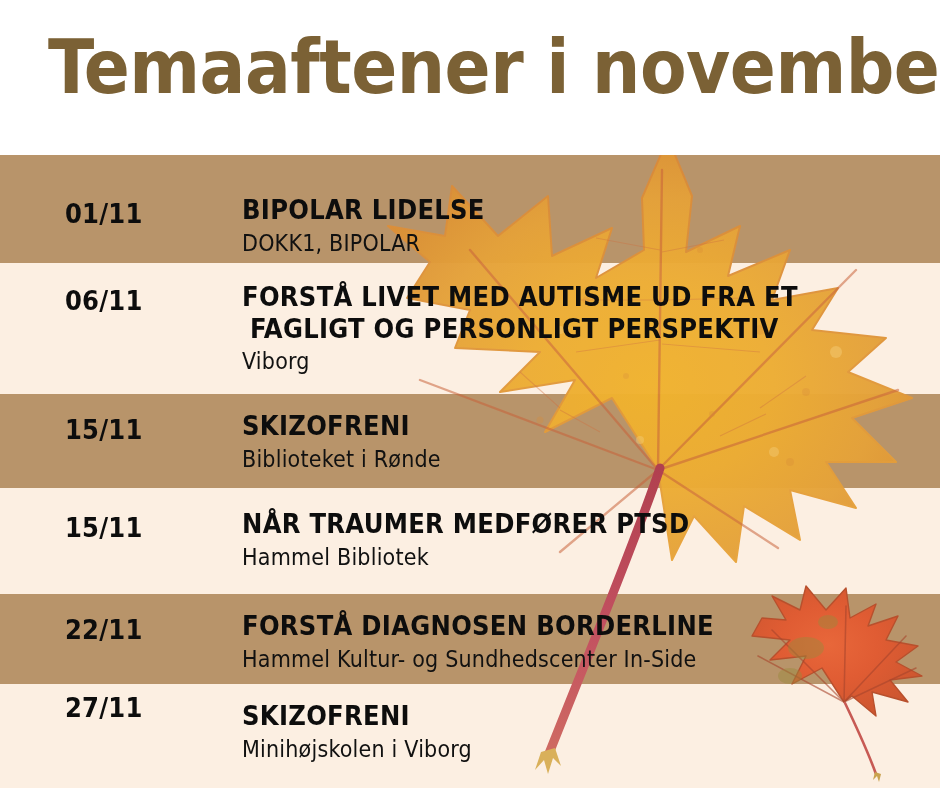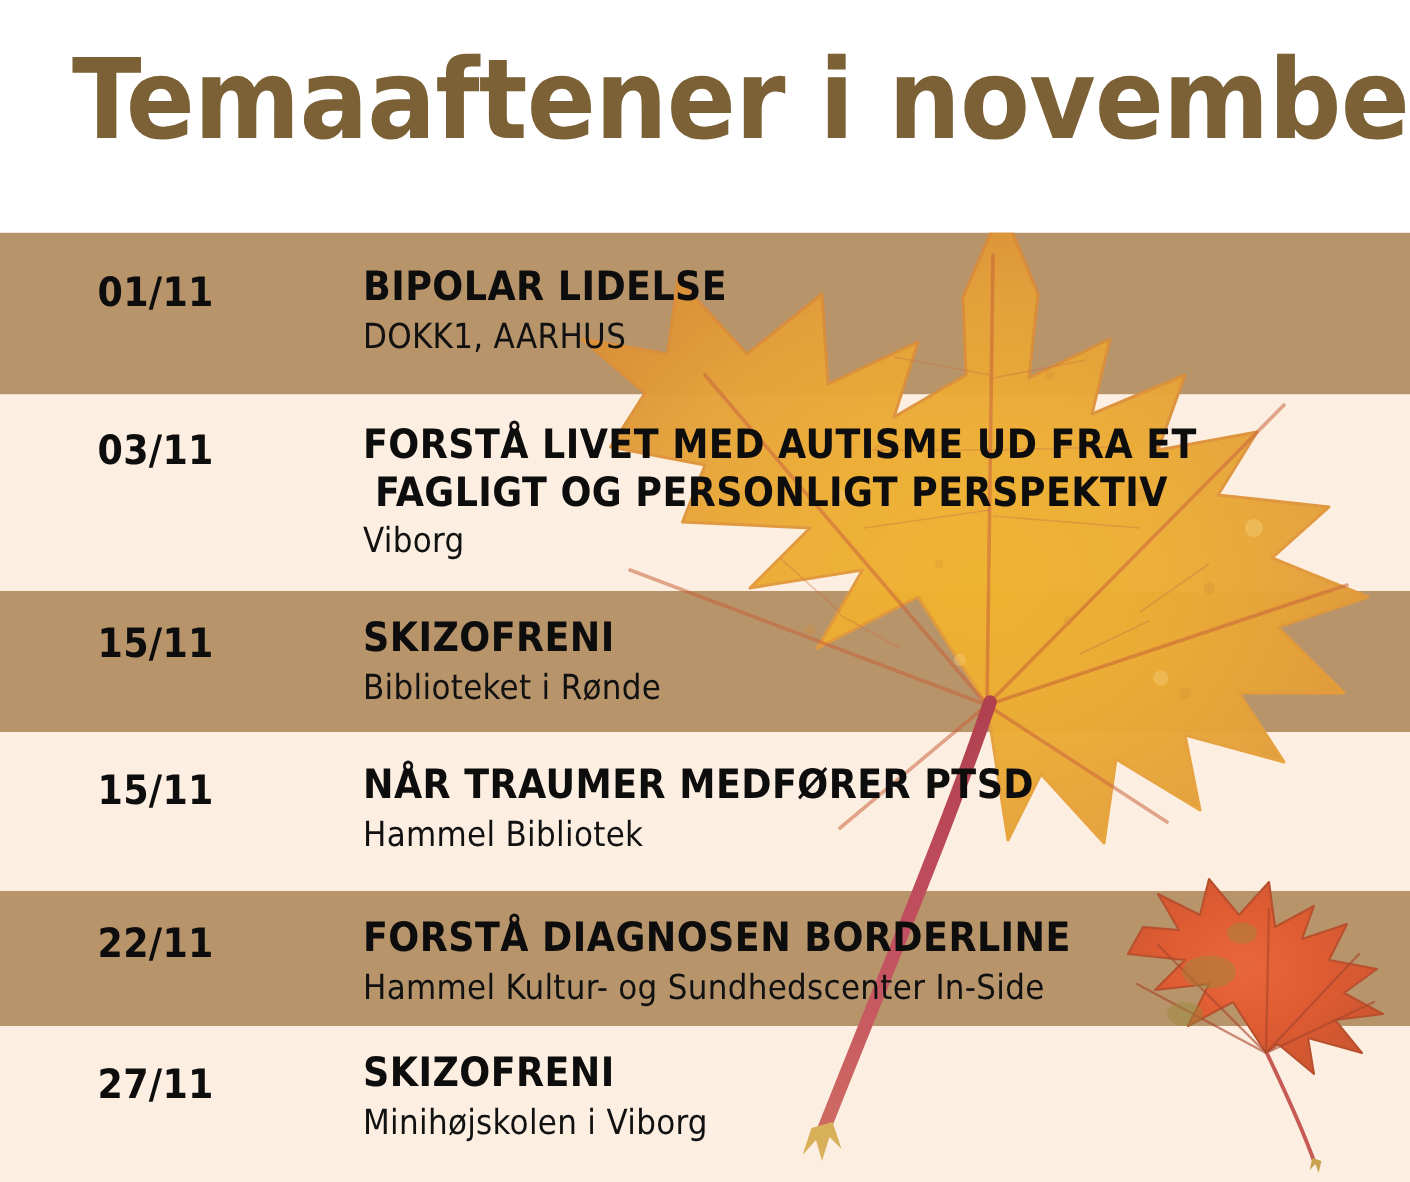--- a/index.html
+++ b/index.html
@@ -226,32 +226,32 @@
       </g>
     </svg>
   </div>
 
   <div class="header">
     <div class="poster-title">Temaaftener i november</div>
   </div>
 
   <div class="rows">
 
-    <div class="row" style="top:148px;height:108px;">
+    <div class="row" style="top:166px;height:108px;">
       <div class="row-date" style="top:32px;">01/11</div>
       <div class="row-body" style="top:28px;">
         <div class="row-title">
           <span>BIPOLAR LIDELSE</span>
         </div>
-        <div class="row-venue">DOKK1, AARHUS</div>
+        <div class="row-venue">DOKK1, BIPOLAR</div>
       </div>
     </div>
 
     <div class="row" style="top:263px;height:131px;">
-      <div class="row-date" style="top:22px;">03/11</div>
+      <div class="row-date" style="top:22px;">06/11</div>
       <div class="row-body" style="top:18px;">
         <div class="row-title">
           <span>FORSTÅ LIVET MED AUTISME UD FRA ET</span>
           <span class="ln2">FAGLIGT OG PERSONLIGT PERSPEKTIV</span>
         </div>
         <div class="row-venue">Viborg</div>
       </div>
     </div>
 
     <div class="row" style="top:394px;height:94px;">
@@ -278,21 +278,21 @@
       <div class="row-date" style="top:20px;">22/11</div>
       <div class="row-body" style="top:16px;">
         <div class="row-title">
           <span>FORSTÅ DIAGNOSEN BORDERLINE</span>
         </div>
         <div class="row-venue">Hammel Kultur- og Sundhedscenter In-Side</div>
       </div>
     </div>
 
     <div class="row" style="top:684px;height:104px;">
-      <div class="row-date" style="top:24px;">27/11</div>
+      <div class="row-date" style="top:8px;">27/11</div>
       <div class="row-body" style="top:16px;">
         <div class="row-title">
           <span>SKIZOFRENI</span>
         </div>
         <div class="row-venue">Minihøjskolen i Viborg</div>
       </div>
     </div>
 
   </div>
 </div>

